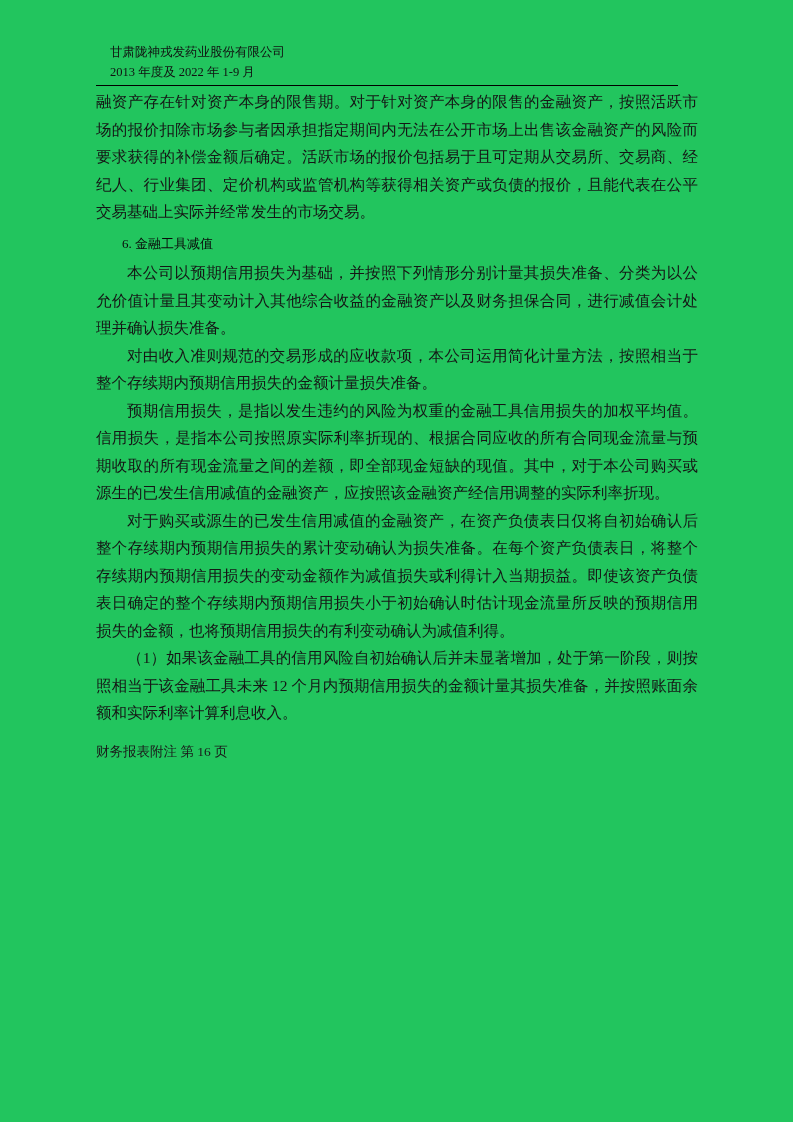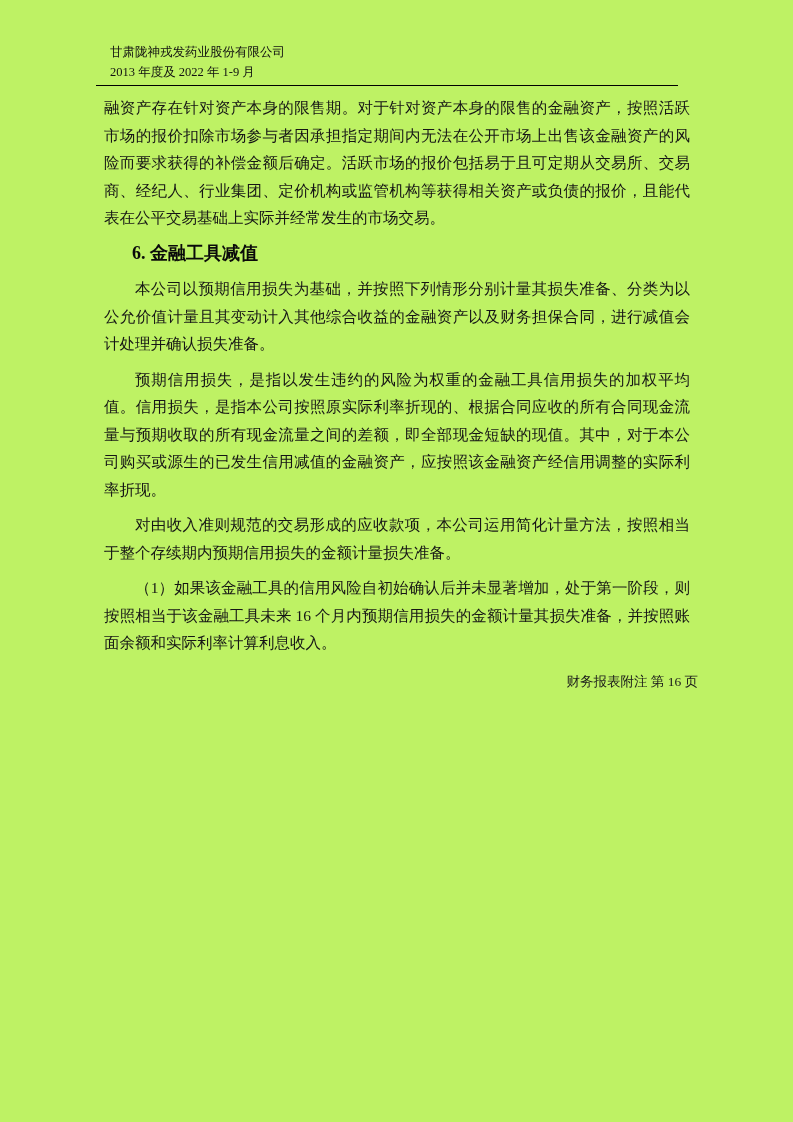--- a/index.html
+++ b/index.html
@@ -5,21 +5,21 @@
 <style>
   html, body {
     margin: 0;
     padding: 0;
     background: #ffffff;
   }
   .page {
     position: relative;
     width: 793px;
     height: 1122px;
-    background: #bef264;
+    background: #22c55e;
     color: #111111;
     font-family: "Liberation Serif", "DejaVu Serif", serif;
     overflow: hidden;
     box-sizing: border-box;
   }
   .content {
     margin-left: 96px;
     width: 602px;
   }
   .doc-header {
@@ -36,38 +36,38 @@
     border-top: 1.5px solid #000000;
   }
   .doc-body {
     margin-top: 2px;
     font-size: 15.5px;
     line-height: 27.5px;
     text-align: justify;
     color: #151515;
   }
   .para {
-    margin: 8px;
+    margin: 0;
     text-indent: 2em;
   }
   .para.no-indent {
     text-indent: 0;
   }
   .section-heading {
     margin: 4px 0 2px 0;
-    font-size: 18px;
+    font-size: 13px;
     line-height: 27.5px;
-    font-weight: bold;
+    font-weight: normal;
     text-indent: 2em;
     color: #0a0a0a;
   }
   .doc-footer {
     margin-top: 16px;
     width: 602px;
-    text-align: right;
+    text-align: left;
     font-size: 13.5px;
     line-height: 18px;
     color: #1a1a1a;
   }
 </style>
 </head>
 <body>
 
 <div class="page">
   <div class="content">
@@ -76,23 +76,24 @@
       <div>甘肃陇神戎发药业股份有限公司</div>
       <div>2013 年度及 2022 年 1-9 月</div>
     </div>
 
     <div class="header-rule"></div>
 
     <div class="doc-body">
       <p class="para no-indent">融资产存在针对资产本身的限售期。对于针对资产本身的限售的金融资产，按照活跃市场的报价扣除市场参与者因承担指定期间内无法在公开市场上出售该金融资产的风险而要求获得的补偿金额后确定。活跃市场的报价包括易于且可定期从交易所、交易商、经纪人、行业集团、定价机构或监管机构等获得相关资产或负债的报价，且能代表在公平交易基础上实际并经常发生的市场交易。</p>
       <h3 class="section-heading">6. 金融工具减值</h3>
       <p class="para">本公司以预期信用损失为基础，并按照下列情形分别计量其损失准备、分类为以公允价值计量且其变动计入其他综合收益的金融资产以及财务担保合同，进行减值会计处理并确认损失准备。</p>
+      <p class="para">对由收入准则规范的交易形成的应收款项，本公司运用简化计量方法，按照相当于整个存续期内预期信用损失的金额计量损失准备。</p>
       <p class="para">预期信用损失，是指以发生违约的风险为权重的金融工具信用损失的加权平均值。信用损失，是指本公司按照原实际利率折现的、根据合同应收的所有合同现金流量与预期收取的所有现金流量之间的差额，即全部现金短缺的现值。其中，对于本公司购买或源生的已发生信用减值的金融资产，应按照该金融资产经信用调整的实际利率折现。</p>
-      <p class="para">对由收入准则规范的交易形成的应收款项，本公司运用简化计量方法，按照相当于整个存续期内预期信用损失的金额计量损失准备。</p>
-      <p class="para">（1）如果该金融工具的信用风险自初始确认后并未显著增加，处于第一阶段，则按照相当于该金融工具未来 16 个月内预期信用损失的金额计量其损失准备，并按照账面余额和实际利率计算利息收入。</p>
+      <p class="para">对于购买或源生的已发生信用减值的金融资产，在资产负债表日仅将自初始确认后整个存续期内预期信用损失的累计变动确认为损失准备。在每个资产负债表日，将整个存续期内预期信用损失的变动金额作为减值损失或利得计入当期损益。即使该资产负债表日确定的整个存续期内预期信用损失小于初始确认时估计现金流量所反映的预期信用损失的金额，也将预期信用损失的有利变动确认为减值利得。</p>
+      <p class="para">（1）如果该金融工具的信用风险自初始确认后并未显著增加，处于第一阶段，则按照相当于该金融工具未来 12 个月内预期信用损失的金额计量其损失准备，并按照账面余额和实际利率计算利息收入。</p>
     </div>
 
     <div class="doc-footer">
       <span>财务报表附注 第 16 页</span>
     </div>
 
   </div>
 </div>
 
 </body></html>

